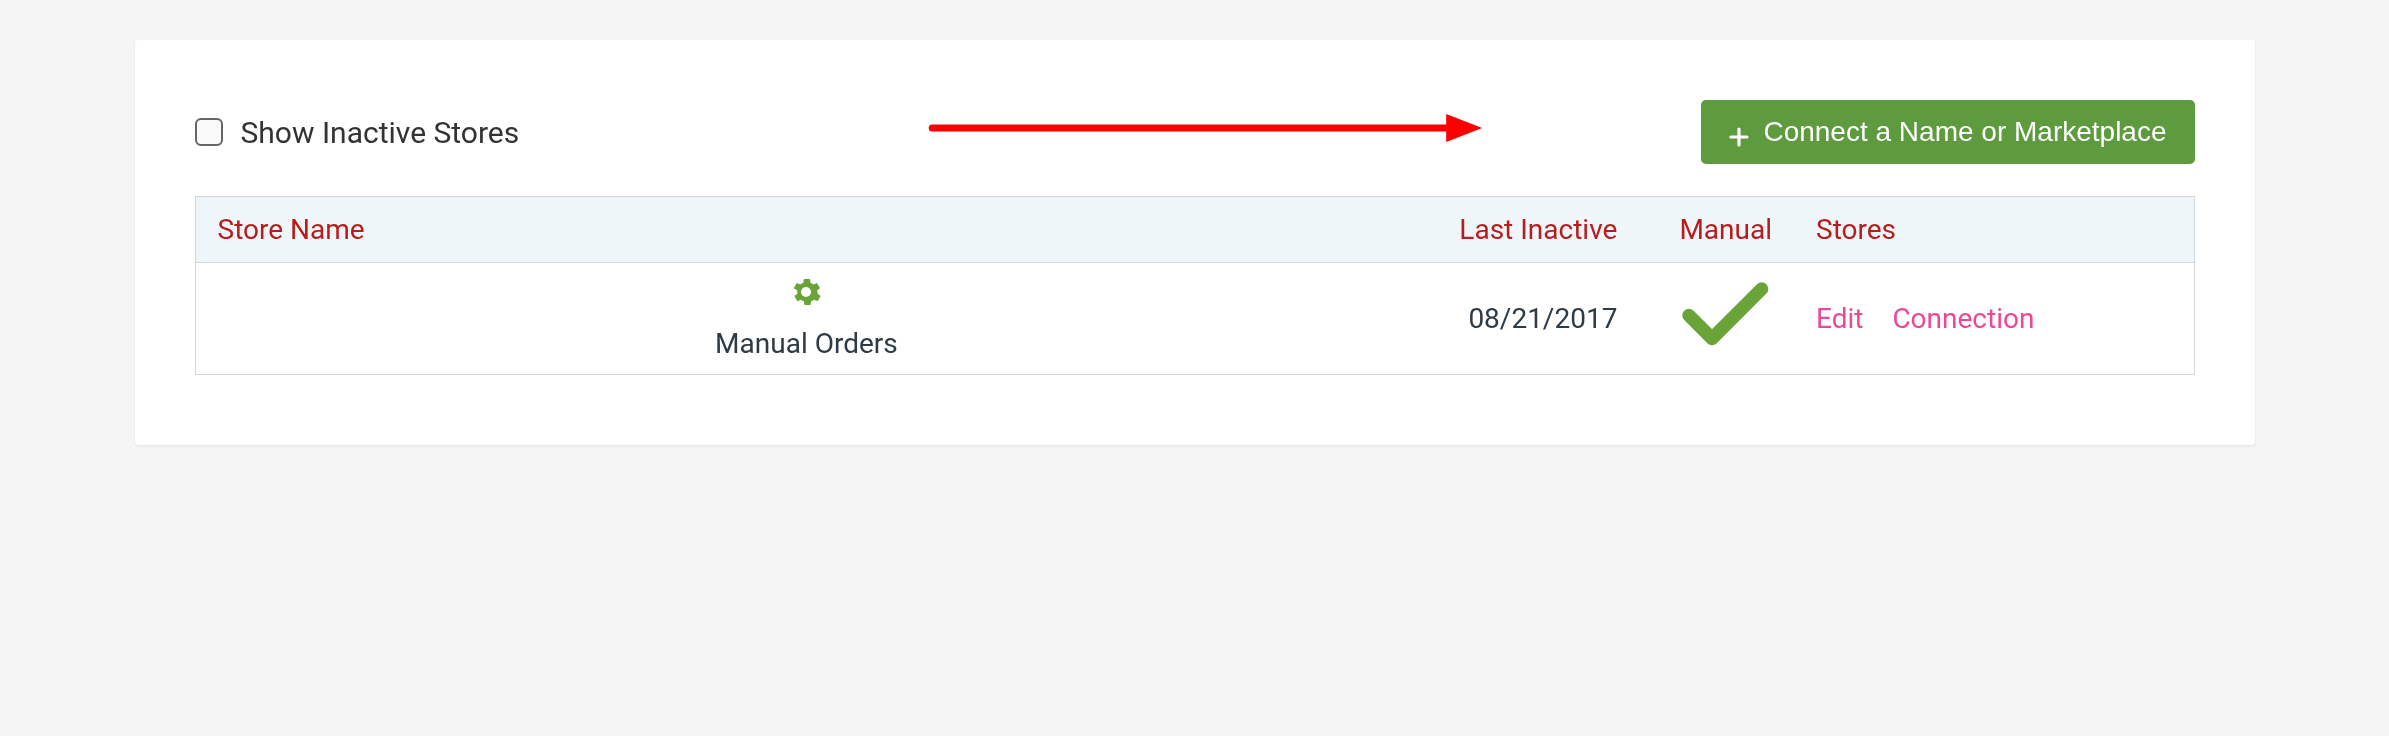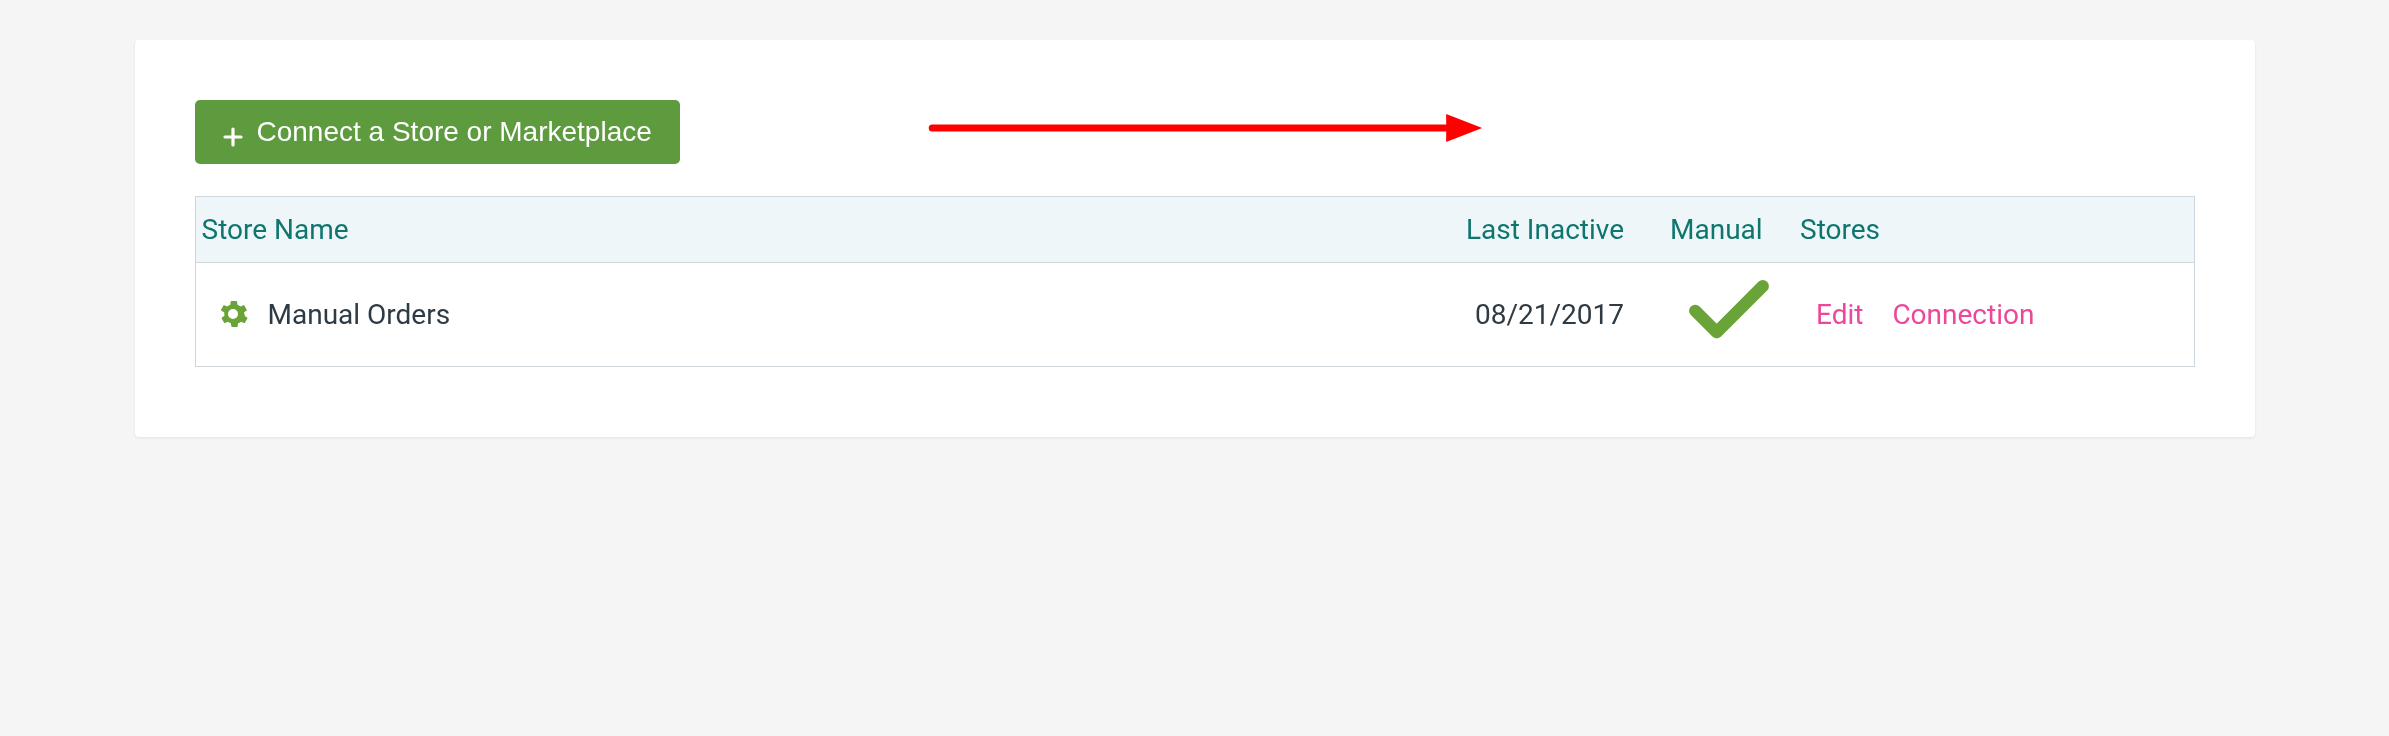--- a/index.html
+++ b/index.html
@@ -71,74 +71,79 @@
     table {
       width: 100%;
       border-collapse: collapse;
       border: 1px solid #cfd6dc;
     }
     thead tr { background: #eef6fa; }
     th {
       text-align: left;
       font-weight: 400;
       font-size: 28px;
-      color: #0f766e;
-      padding: 16px 6px;
+      color: #b91c1c;
+      padding: 16px 22px;
       border-bottom: 1px solid #cfd6dc;
       margin-top: 36px;
     }
     th.col-active { width: 130px; }
     th.col-actions { width: 400px; }
     th.col-lastmod { width: 240px; text-align: right; padding-right: 40px; }
     tbody tr { border-bottom: 1px solid #e0e6ea; }
     tbody tr:last-child { border-bottom: none; }
     td {
       padding: 14px 22px;
       font-size: 28px;
       color: #2e3a44;
       vertical-align: middle;
     }
     td.col-lastmod { text-align: right; padding-right: 40px; }
     td.col-active { text-align: left; }
     .store-cell {
       display: flex;
       align-items: center;
       gap: 20px;
+      flex-direction: column;
     }
     .store-icon { width: 30px; height: 30px; flex-shrink: 0; }
     .check-icon { width: 28px; height: 22px; }
     .action-link {
       color: #ec4899;
       text-decoration: none;
       margin-right: 22px;
       cursor: pointer;
     }
   </style>
 </head>
 <body>
 
 <div class="card">
 
   <div class="top-row">
 
+    <div class="left-controls">
+      <div class="checkbox"></div>
+      <span class="inactive-label">Show Inactive Stores</span>
+    </div>
 
     <div class="arrow">
       <svg viewBox="0 0 560 40">
         <line x1="6" y1="20" x2="520" y2="20" stroke="#ff0000" stroke-width="7" stroke-linecap="round"></line>
         <polygon points="520,6 556,20 520,34" fill="#ff0000"></polygon>
       </svg>
     </div>
 
     <button class="connect-btn">
       <span class="plus-icon">
         <svg viewBox="0 0 20 20">
             <path d="M10 2v16M2 10h16" stroke="#fff" stroke-width="3.2" stroke-linecap="round"></path>
           </svg>
       </span>
-      <span>Connect a Store or Marketplace</span>
+      <span>Connect a Name or Marketplace</span>
     </button>
 
   </div>
 
   <table>
     <thead>
       <tr>
         <th>Store Name</th>
         <th class="col-lastmod">Last Inactive</th>
         <th class="col-active">Manual</th>

